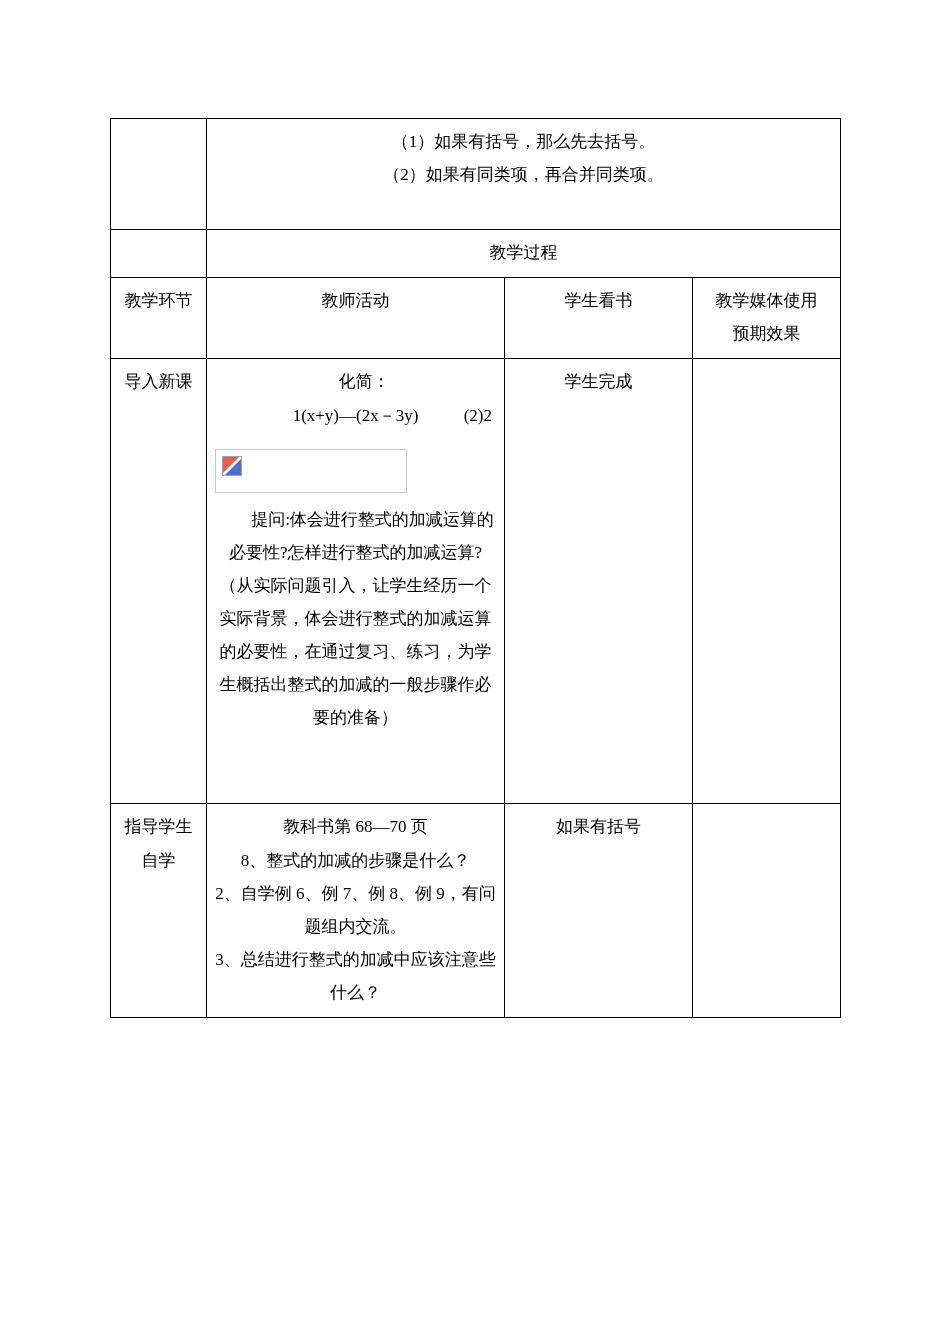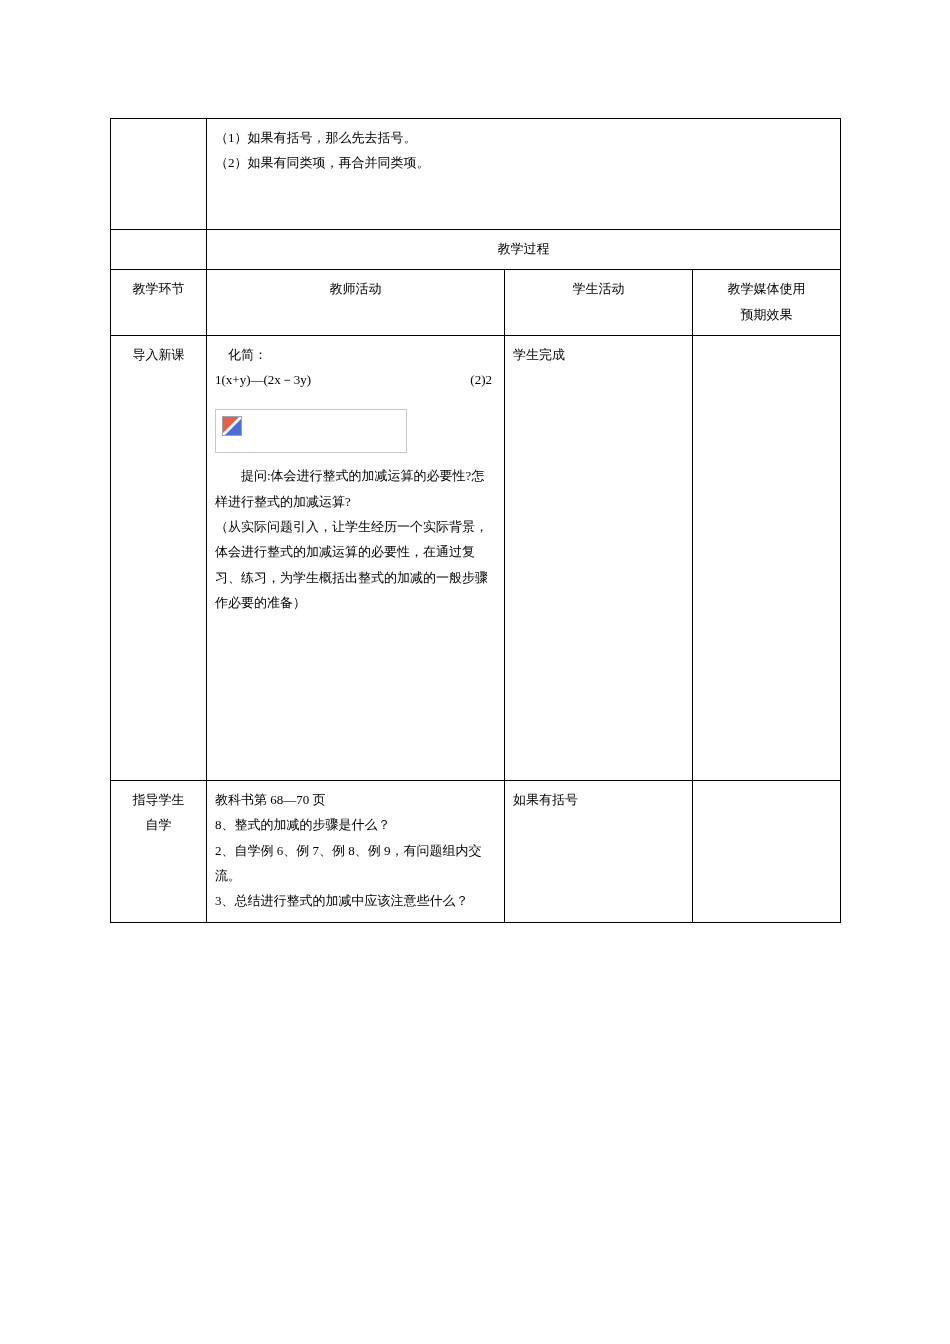--- a/index.html
+++ b/index.html
@@ -27,22 +27,23 @@
     left: 110px;
     top: 118px;
     width: 730px;
     border-collapse: collapse;
     table-layout: fixed;
   }
   .doc-table td {
     border: 1px solid #000000;
     vertical-align: top;
     padding: 6px 8px 8px 8px;
-    font-size: 13px;
+    font-size: 17px;
     line-height: 1.95;
+    text-align: center;
   }
   .col-a { width: 96px; }
   .col-b { width: 298px; }
   .col-c { width: 188px; }
   .col-d { width: 148px; }
 
   .center { text-align: center; }
   .mid { vertical-align: middle; }
 
   .rule-line {
@@ -126,21 +127,21 @@
       </tr>
 
       <tr>
         <td></td>
         <td colspan="3" class="center">教学过程</td>
       </tr>
 
       <tr>
         <td class="center mid">教学环节</td>
         <td class="center mid">教师活动</td>
-        <td class="center mid">学生活动</td>
+        <td class="center mid">学生看书</td>
         <td class="center mid header-2line">
           <div>教学媒体使用</div>
           <div>预期效果</div>
         </td>
       </tr>
 
       <tr>
         <td class="vcenter-label tall-cell">导入新课</td>
         <td>
           <div class="indent1">化简：</div>

